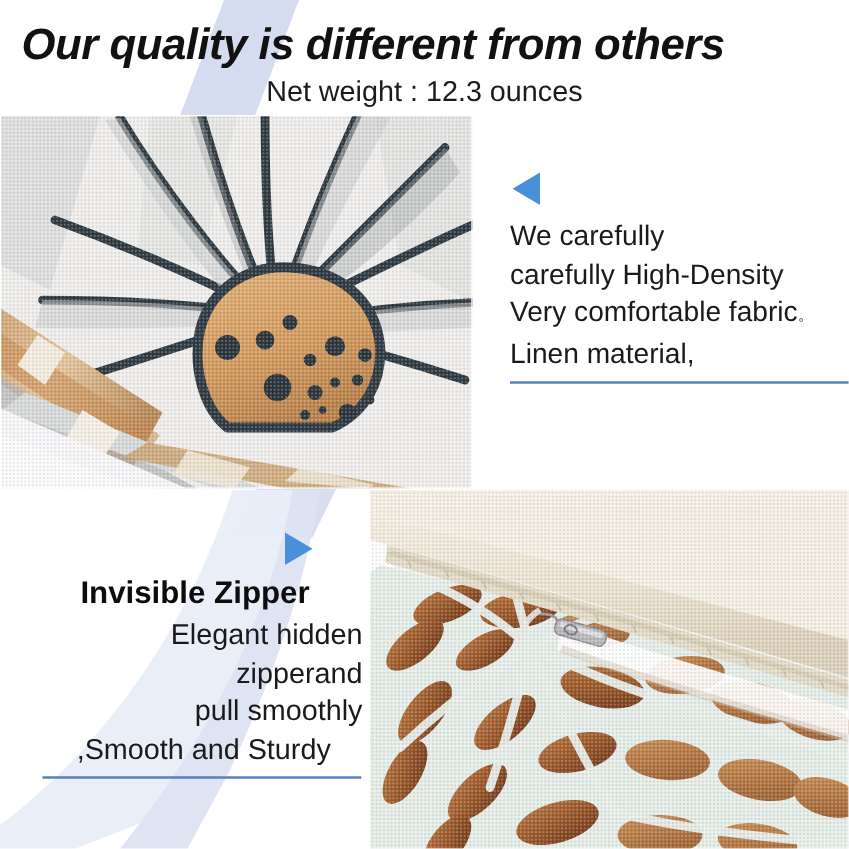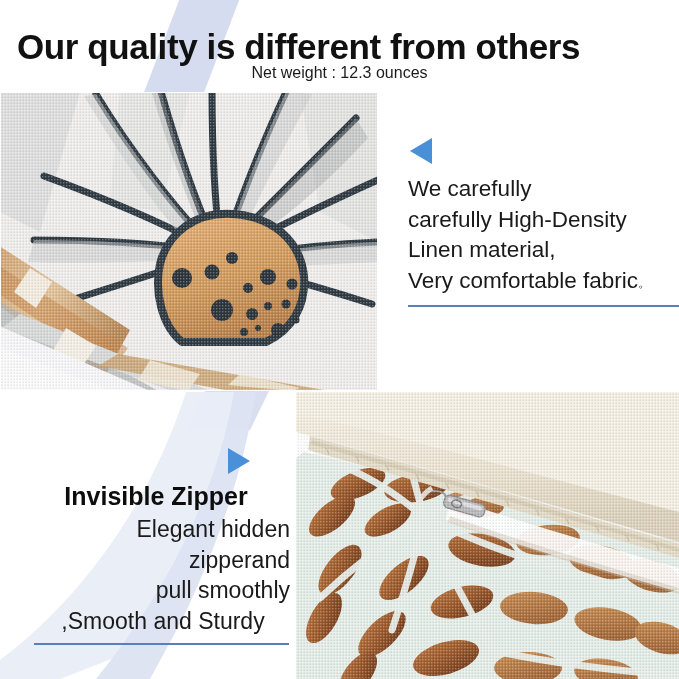--- a/index.html
+++ b/index.html
@@ -11,40 +11,40 @@
     position:relative;
   }
   #page{position:absolute;inset:0;width:679px;height:679px;overflow:hidden;background:#fff;}
 
   
   .swoosh-layer{position:absolute;inset:0;z-index:0;pointer-events:none;}
 
   
   .header{position:absolute;left:0;top:0;width:679px;z-index:5;}
   .title{
-    position:absolute;left:0;top:25px;width:597px;text-align:center;
+    position:absolute;left:0;top:14px;width:597px;text-align:center;
     font-size:35px;font-weight:bold;color:#111111;letter-spacing:-0.4px;
-    line-height:44px;white-space:nowrap;
+    line-height:44px;white-space:nowrap;font-style:italic;
   }
   .subtitle{
     position:absolute;left:0;top:58px;width:679px;text-align:center;
-    font-size:16px;font-weight:normal;color:#1b1b1b;line-height:30px;white-space:nowrap;
+    font-size:23px;font-weight:normal;color:#1b1b1b;line-height:30px;white-space:nowrap;
   }
 
   
   .photo{position:absolute;overflow:hidden;z-index:3;background:#fff;}
   .photo svg{display:block;width:100%;height:100%;}
 
   #photo-fabric{left:0px;top:92px;width:378px;height:299px;}
   #photo-zipper{left:296px;top:392px;width:383px;height:287px;}
 
   
   .callout{position:absolute;z-index:6;}
   #callout-material{left:408px;top:138px;width:272px;}
-  #callout-zipper{left:22px;top:448px;width:268px;}
+  #callout-zipper{left:22px;top:426px;width:268px;}
 
   .tri{display:block;}
   .tri-left{
     width:0;height:0;border-top:13px solid transparent;border-bottom:13px solid transparent;
     border-right:22px solid #4a90d9;margin-left:2px;
   }
   .tri-right{
     width:0;height:0;border-top:13px solid transparent;border-bottom:13px solid transparent;
     border-left:22px solid #4a90d9;margin-left:206px;
   }
@@ -300,22 +300,22 @@
         <rect x="0" y="0" width="383" height="287" fill="url(#weave2)"></rect>
       </g>
     </svg>
   </div>
 
   <div class="callout" id="callout-material">
     <span class="tri tri-left"></span>
     <div class="ct-lines">
       <div class="ct-line">We carefully</div>
       <div class="ct-line">carefully High-Density</div>
+      <div class="ct-line"><span>Very comfortable fabric</span><span class="small-circ">。</span></div>
       <div class="ct-line">Linen material,</div>
-      <div class="ct-line"><span>Very comfortable fabric</span><span class="small-circ">。</span></div>
     </div>
     <div class="rule"></div>
   </div>
 
   <div class="callout" id="callout-zipper">
     <span class="tri tri-right"></span>
     <div class="ct-head">Invisible Zipper</div>
     <div class="ct-lines">
       <div class="ct-line">Elegant hidden</div>
       <div class="ct-line">zipperand</div>

